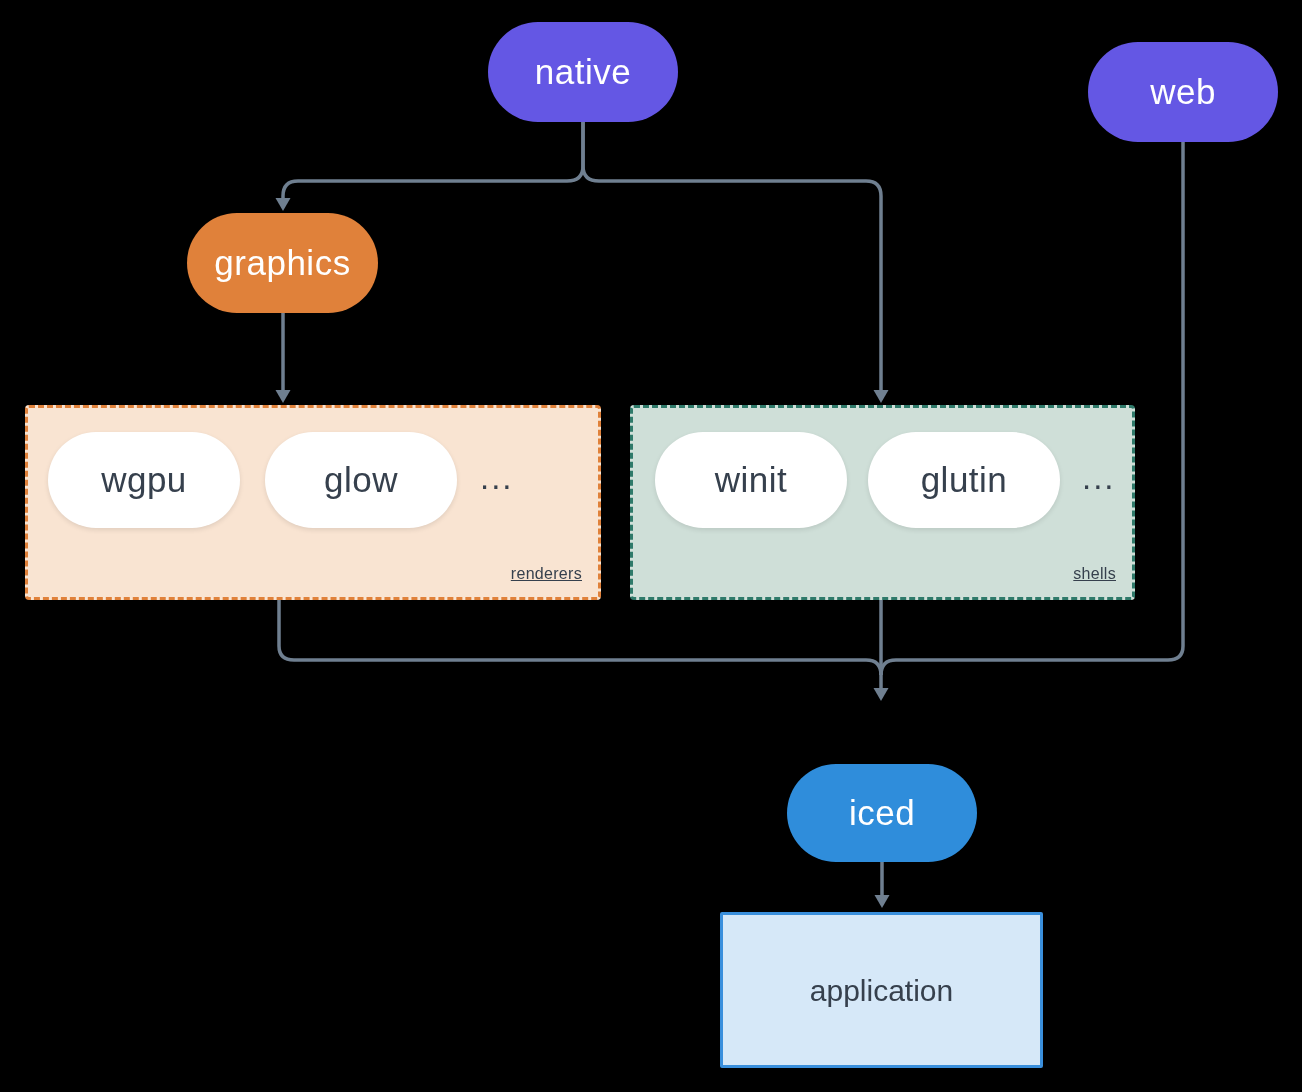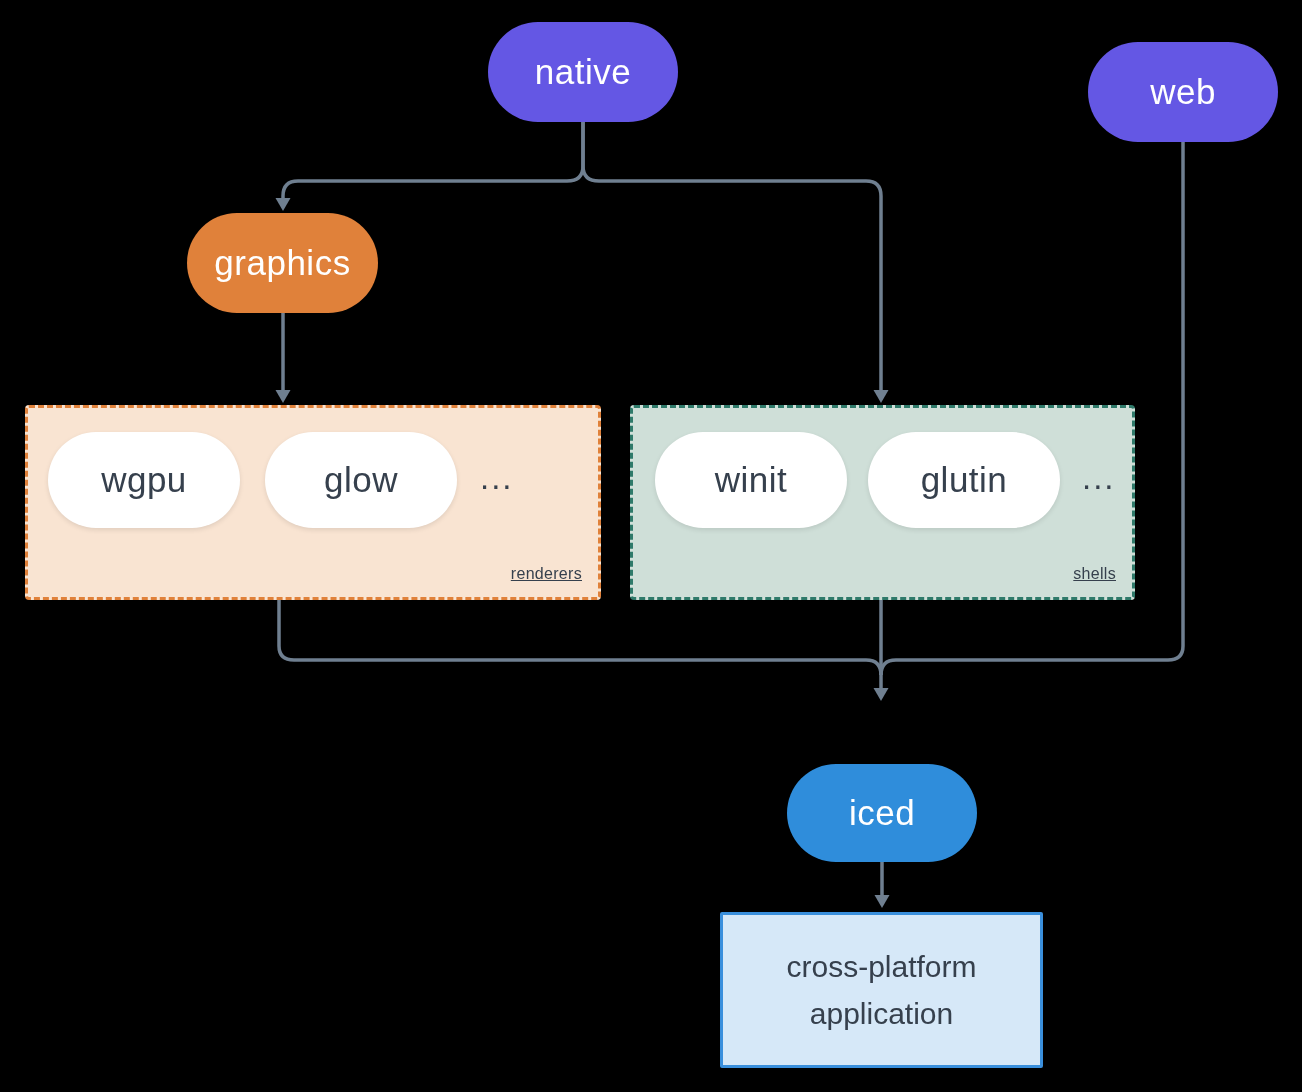--- a/index.html
+++ b/index.html
@@ -161,17 +161,16 @@
   <div class="group shells-box">
     <div class="pill white pill-glutin">glutin</div>
     <div class="pill white pill-winit">winit</div>
     <span class="ellipsis">...</span>
     <span class="group-label">shells</span>
   </div>
 
   <div class="pill node-iced">iced</div>
 
   <div class="node-application">
-    <span>cross-platform</span>
     <span>application</span>
   </div>
 
 </div>
 
 </body></html>

